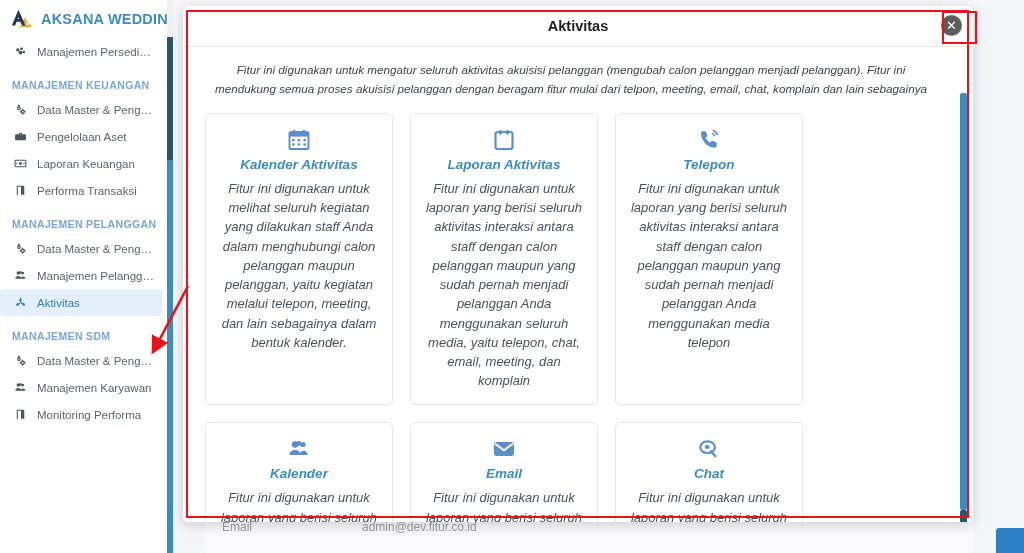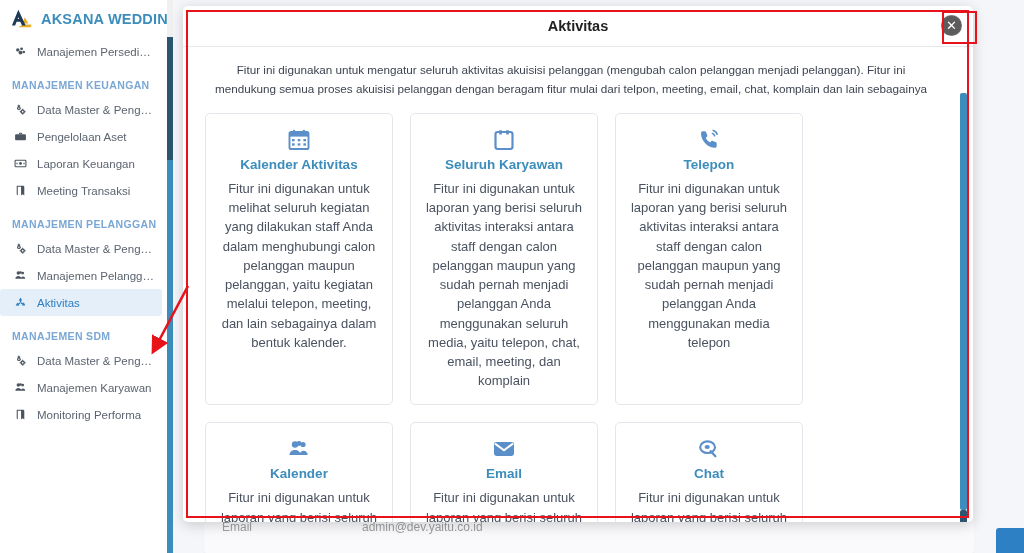--- a/index.html
+++ b/index.html
@@ -115,20 +115,21 @@
     width: 21px; height: 21px; border-radius: 50%;
     background: #5c5c5c; color: #fff;
     display: flex; align-items: center; justify-content: center;
     font-size: 13px; line-height: 1; cursor: pointer;
     border: 1.5px dotted #8a8a8a;
   }
   #modal-body {
     position: relative;
     height: 475px; padding: 12px 36px 0 22px;
     overflow: hidden;
+    font-style: italic;
   }
   #intro {
     font-size: 11.7px; color: #3d4450; line-height: 1.62;
     text-align: center; padding: 2px 4px 14px 4px;
   }
   .card-grid {
     display: flex; flex-wrap: wrap; gap: 17px;
   }
   .feature-card {
     width: 188px; background: #fff;
@@ -189,21 +190,21 @@
     <svg class="watermark" viewBox="0 0 100 100">
       <g fill="#e8ebee">
         <path d="M50 6 L66 34 L56 34 L56 52 L44 52 L44 34 L34 34 Z"></path>
         <path d="M10 80 L26 52 L31 61 L47 52 L53 62 L37 71 L42 80 Z"></path>
         <path d="M90 80 L58 80 L63 71 L47 62 L53 52 L69 61 L74 52 Z"></path>
       </g>
     </svg>
     <div class="detail-card">
       <div class="detail-row">
         <div class="detail-label">Email</div>
-        <div class="detail-value">admin@dev.yaitu.co.id</div>
+        <div class="detail-value">admin@dev.fitur.co.id</div>
       </div>
     </div>
     <div id="chat-btn">Mulai Chat</div>
   </div>
 
   <div id="sidebar">
     <div class="brand">
       <svg class="brand-logo" viewBox="0 0 24 24">
         <path d="M13 18 L22 18 L22 21 L8 21 Z" fill="#e8b02a"></path>
         <path d="M15 10 L19 17 L12.5 17 Z" fill="#e8b02a"></path>
@@ -260,21 +261,21 @@
             </svg>
           </span>
           <span class="ni-label">Laporan Keuangan</span>
         </div>
         <div class="nav-item">
           <span class="ni-ico">
             <svg viewBox="0 0 24 24" width="13" height="13" fill="currentColor">
               <path d="M5 3h12a2 2 0 0 1 2 2v16l-3-2-3 2V5H7v16l-2-1.4z"></path>
             </svg>
           </span>
-          <span class="ni-label">Meeting Transaksi</span>
+          <span class="ni-label">Performa Transaksi</span>
         </div>
         <div class="nav-section">MANAJEMEN PELANGGAN</div>
         <div class="nav-item">
           <span class="ni-ico">
             <svg viewBox="0 0 24 24" width="13" height="13" fill="currentColor">
               <path d="M9 2l.7 2.1 2.2.3-1.4 1.7.5 2.2L9 7.2 6.9 8.3l.5-2.2L6 4.4l2.2-.3z"></path>
               <circle cx="9" cy="9.6" r="3.4"></circle>
               <circle cx="9" cy="9.6" r="1.3" fill="#fff"></circle>
               <circle cx="16" cy="16" r="4.2"></circle>
               <circle cx="16" cy="16" r="1.6" fill="#fff"></circle>
@@ -378,21 +379,21 @@
             <div class="fc-desc">Fitur ini digunakan untuk melihat seluruh kegiatan yang dilakukan staff Anda dalam menghubungi calon pelanggan maupun pelanggan, yaitu kegiatan melalui telepon, meeting, dan lain sebagainya dalam bentuk kalender.</div>
           </div>
           <div class="feature-card fc-r1">
             <div class="fc-icon">
               <svg viewBox="0 0 24 24" width="24" height="24" fill="#5b8fc9">
                 <rect x="3.5" y="4" width="17" height="17" rx="2.2" fill="none" stroke="#5b8fc9" stroke-width="2.2"></rect>
                 <path d="M7.2 2.2h2.6v4.2H7.2z"></path>
                 <path d="M14.2 2.2h2.6v4.2h-2.6z"></path>
               </svg>
             </div>
-            <div class="fc-title">Seluruh Karyawan</div>
+            <div class="fc-title">Laporan Aktivitas</div>
             <div class="fc-desc">Fitur ini digunakan untuk laporan yang berisi seluruh aktivitas interaksi antara staff dengan calon pelanggan maupun yang sudah pernah menjadi pelanggan Anda menggunakan seluruh media, yaitu telepon, chat, email, meeting, dan komplain</div>
           </div>
           <div class="feature-card fc-r1">
             <div class="fc-icon">
               <svg viewBox="0 0 24 24" width="24" height="24" fill="#5b8fc9">
                 <path d="M7.6 3.2c.8 0 1.3.4 1.6 1.2l1 2.7c.3.8.1 1.4-.5 1.9l-1 .8c.9 2 2.4 3.6 4.4 4.6l.8-1c.5-.6 1.2-.8 1.9-.5l2.7 1c.8.3 1.2.8 1.2 1.6v2.5c0 1-.8 1.8-1.9 1.8C10.6 19.8 4 13 4 5.1c0-1.1.8-1.9 1.8-1.9z"></path>
                 <path d="M16.3 2.4c1.8.5 3.3 2 3.8 3.9" fill="none" stroke="#5b8fc9" stroke-width="1.6" stroke-linecap="round"></path>
                 <path d="M15.5 5.6c1 .3 1.8 1.1 2.1 2.1" fill="none" stroke="#5b8fc9" stroke-width="1.6" stroke-linecap="round"></path>
               </svg>
             </div>

